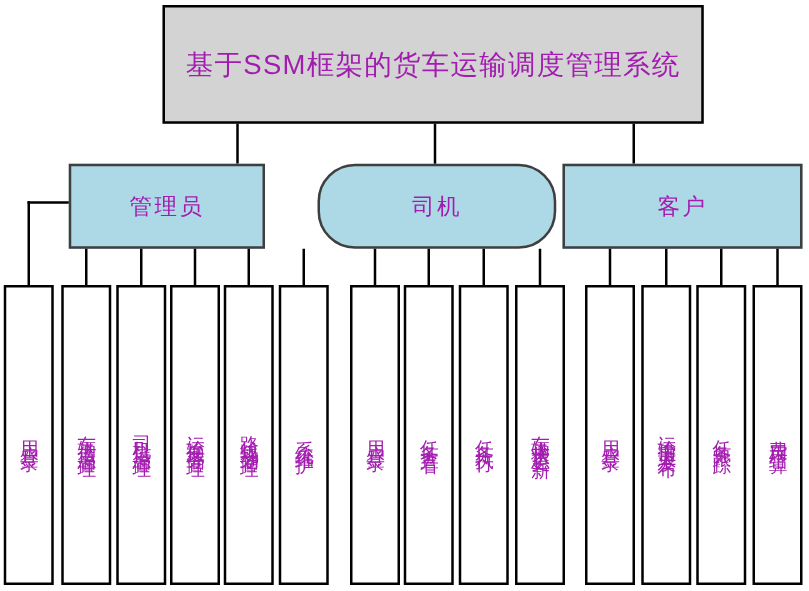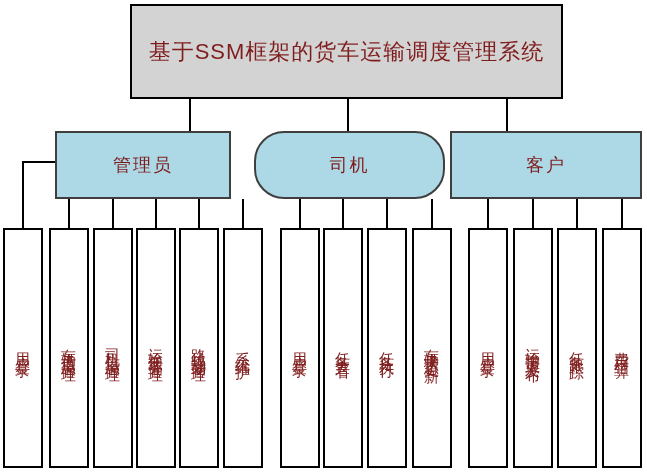--- a/index.html
+++ b/index.html
@@ -3,21 +3,21 @@
 <meta charset="utf-8">
 <style>
   html, body {
     margin: 0; padding: 0; background: #ffffff;
   }
   #canvas {
     position: relative;
     width: 647px; height: 473px;
     background: #ffffff;
     font-family: "Liberation Sans", sans-serif;
-    color: #7f1d1d;
+    color: #a21caf;
     overflow: hidden;
   }
   .box {
     position: absolute;
     box-sizing: border-box;
     display: flex; align-items: center; justify-content: center;
     text-align: center;
   }
   #title-box {
     left: 130px; top: 4px; width: 433px; height: 95px;
@@ -58,21 +58,21 @@
 <div id="canvas">
 
   <div class="box" id="title-box">
     <span>基于SSM框架的货车运输调度管理系统</span>
   </div>
 
   <div class="vline" style="left:189px; top:99px; height:32px;"></div>
   <div class="vline" style="left:347px; top:99px; height:32px;"></div>
   <div class="vline" style="left:506px; top:99px; height:32px;"></div>
 
-  <div class="box group-box" style="left:55px; width:176px;">
+  <div class="box group-box" style="left:55px; width:157px;">
     <span>管理员</span>
   </div>
   <div class="box group-box" style="left:254px; width:191px;border-radius:30px;">
     <span>司机</span>
   </div>
   <div class="box group-box" style="left:450px; width:192px;">
     <span>客户</span>
   </div>
 
   <div class="hline" style="left:22px; top:161px; width:33px;"></div>

